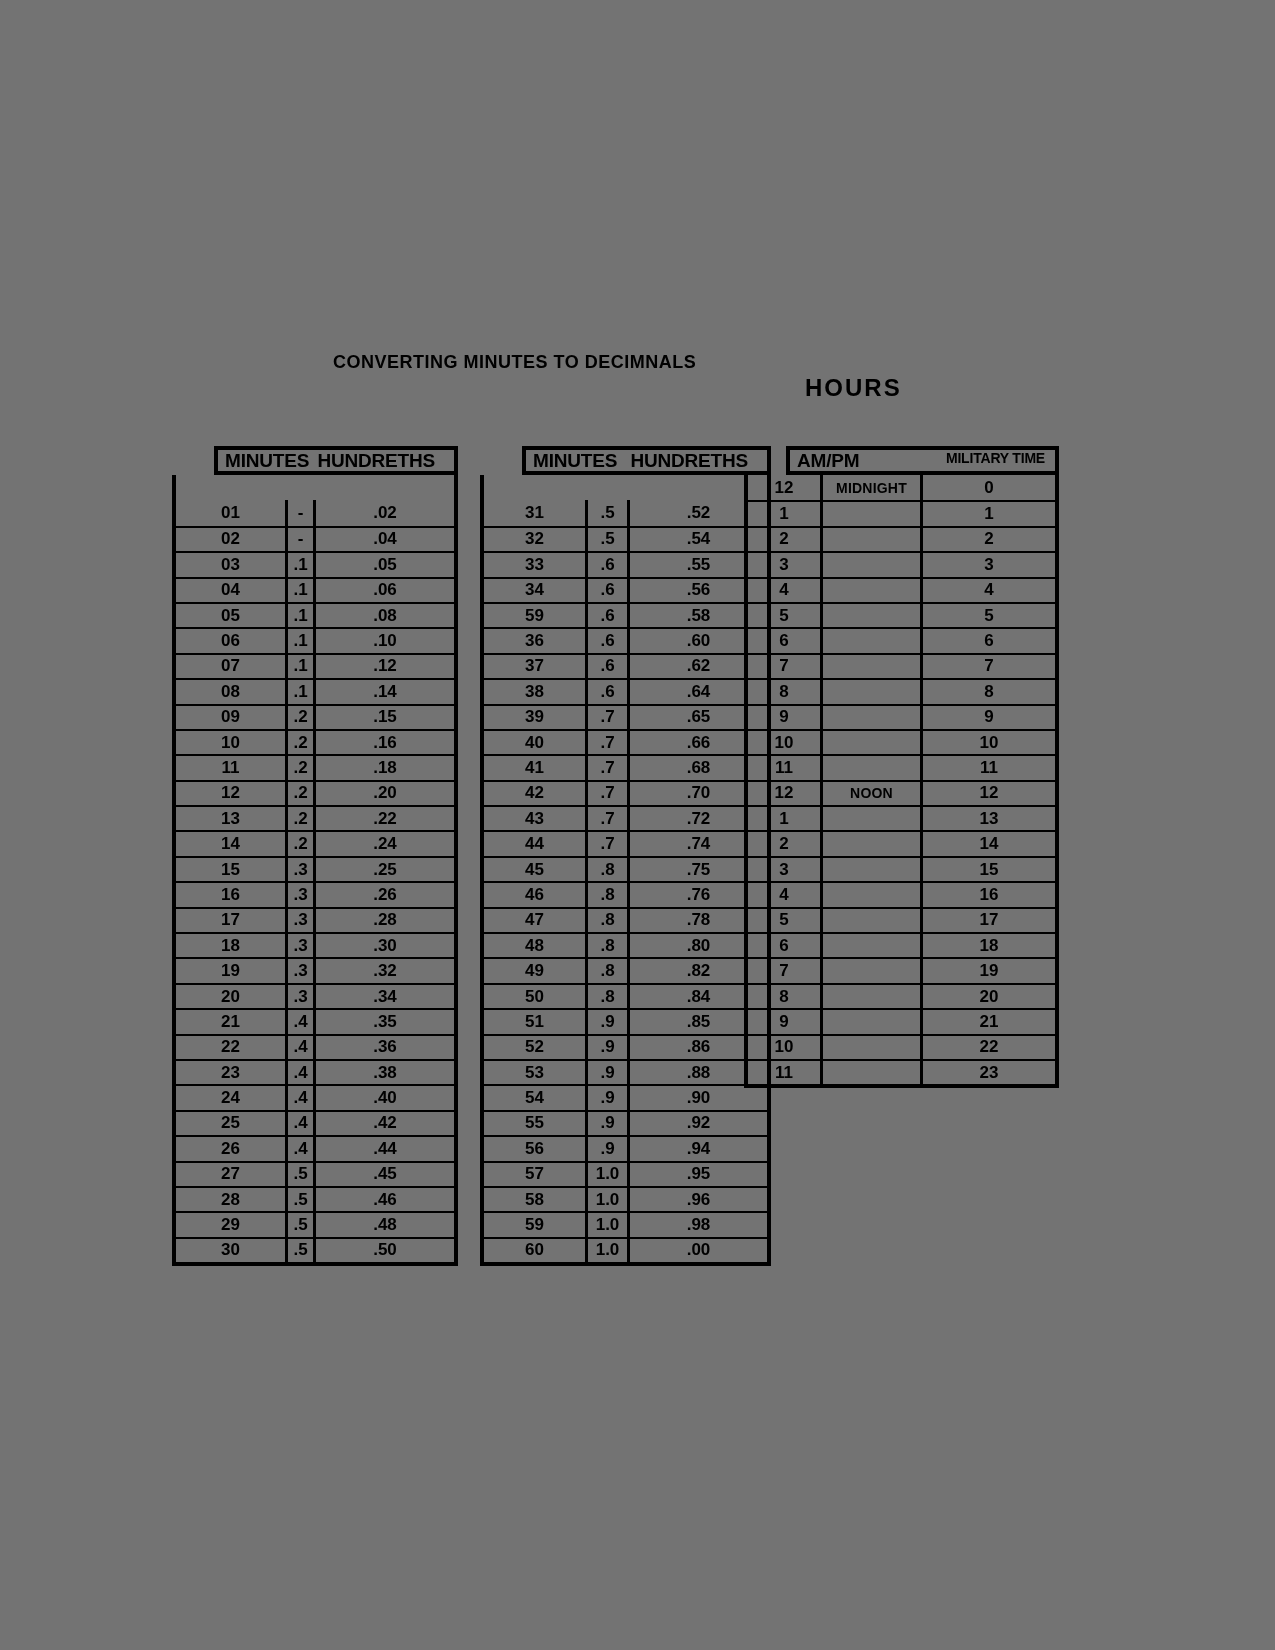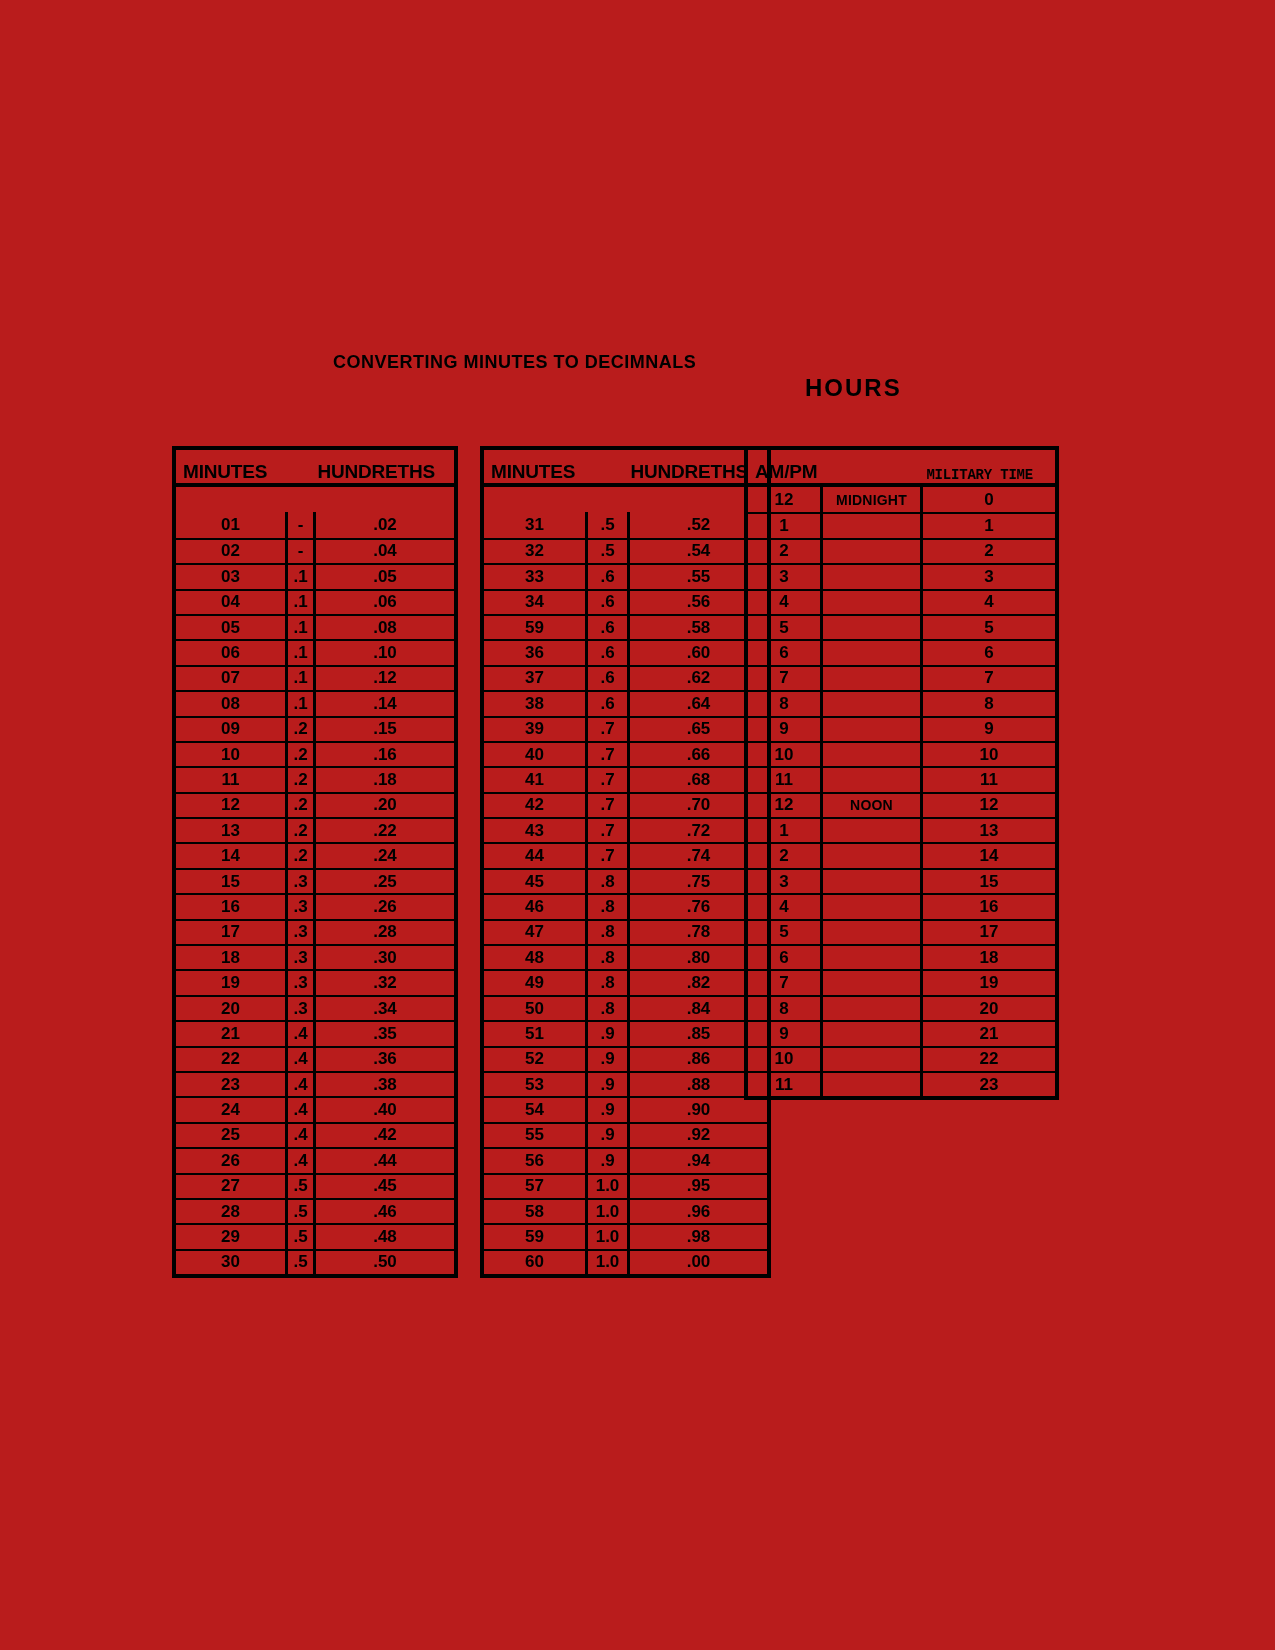--- a/index.html
+++ b/index.html
@@ -4,21 +4,21 @@
 <style>
   html, body {
     margin: 0;
     padding: 0;
     background: #ffffff;
   }
   .page {
     position: relative;
     width: 1275px;
     height: 1650px;
-    background: #b91c1c;
+    background: #737373;
     font-family: "Liberation Sans", "DejaVu Sans", sans-serif;
     font-weight: 700;
     color: #000000;
     overflow: hidden;
   }
   .subtitle {
     position: absolute;
     left: 333px;
     top: 352px;
     font-size: 18px;
@@ -46,35 +46,35 @@
     position: absolute;
     top: 446px;
     box-sizing: border-box;
   }
   .t1 { left: 172px; width: 286px; }
   .t2 { left: 480px; width: 291px; }
   .t3 { left: 744px; width: 315px; }
 
   .thead {
     box-sizing: border-box;
-    height: 41px;
+    height: 29px;
     border: 4px solid #000;
     display: flex;
-    align-items: flex-end;
+    align-items: flex-start;
     justify-content: space-between;
     font-size: 19px;
     letter-spacing: -0.2px;
     overflow: hidden;
+    margin-left: 42px;
   }
   .thead .h-left { padding-left: 7px; }
   .thead .h-right { padding-right: 19px; }
   .t3 .thead .h-right {
     font-size: 14px;
-    padding-right: 22px;
-    font-family: Liberation Mono, monospace;
+    padding-right: 10px;
   }
   .tbody {
     box-sizing: border-box;
     border: 4px solid #000;
     border-top: none;
   }
   .row {
     box-sizing: border-box;
     height: 25.4px;
     display: grid;

